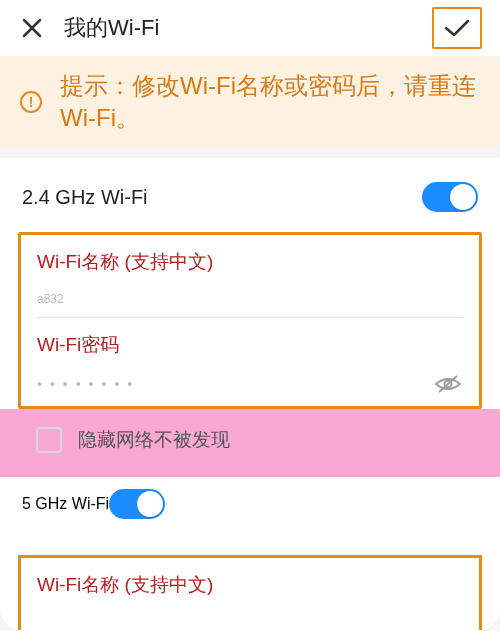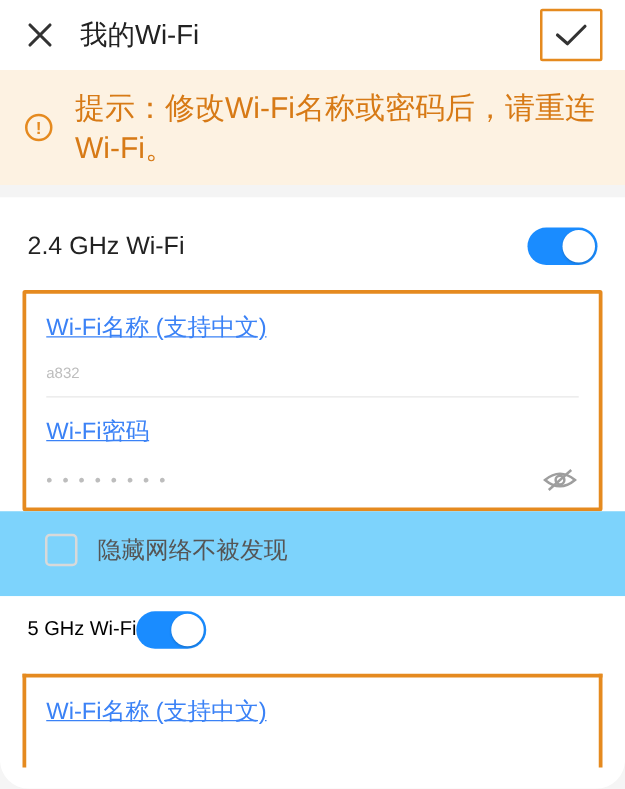--- a/index.html
+++ b/index.html
@@ -23,34 +23,34 @@
   
   .section-row { padding: 24px 22px 20px; display:flex; align-items:center; background:#fff;gap:26px; }
   .section-row .label { font-size: 20px; color:#222; }
   .section-row .spacer { flex:1; }
   .toggle { width: 56px; height: 30px; background:#1a8cff; border-radius: 15px; position:relative; }
   .toggle .knob { width:26px; height:26px; background:#fff; border-radius:50%; position:absolute; top:2px; right:2px; box-shadow:0 1px 2px rgba(0,0,0,0.2);}
 
   
   .card { margin: 0 18px 0 18px; border:3px solid #e58a1f; border-radius:2px; background:#fff; }
   .field { padding: 14px 16px 10px; }
-  .field-label { font-size:19px; color:#3b82f6; margin-bottom:14px;text-decoration:underline; }
+  .field-label { font-size:19px; color:#b91c1c; margin-bottom:14px; }
   .field-input { font-size:12px; color:#bdbdbd; border:none; outline:none; width:100%; background:transparent; }
   .divider { height:1px; background:#e8e8e8; margin: 0 16px; }
   .pw-row { display:flex; align-items:center; }
   .pw-dots { letter-spacing: 8px; color:#bdbdbd; font-size:14px; flex:1; }
   .eye { width:30px; height:24px; display:flex; align-items:center; justify-content:center; }
 
   
-  .check-row { display:flex; align-items:center; padding: 18px 36px 24px; background:#7dd3fc; }
+  .check-row { display:flex; align-items:center; padding: 18px 36px 24px; background:#f9a8d4; }
   .checkbox { width:26px; height:26px; border:2px solid #d9d9d9; border-radius:4px; margin-right:16px; }
   .check-label { font-size:19px; color:#555; }
 
   
-  .section-row2 { padding: 12px 22px 20px; display:flex; align-items:center; background:#fff; }
+  .section-row2 { padding: 12px 22px 36px; display:flex; align-items:center; background:#fff; }
 
   
   .card-bottom { margin: 0 18px; border-left:3px solid #e58a1f; border-right:3px solid #e58a1f; border-top:3px solid #e58a1f; background:#fff; }
   .field-bottom { padding: 14px 16px 18px; }
 
   svg { display:block; }
 </style>
 </head>
 <body>
 

